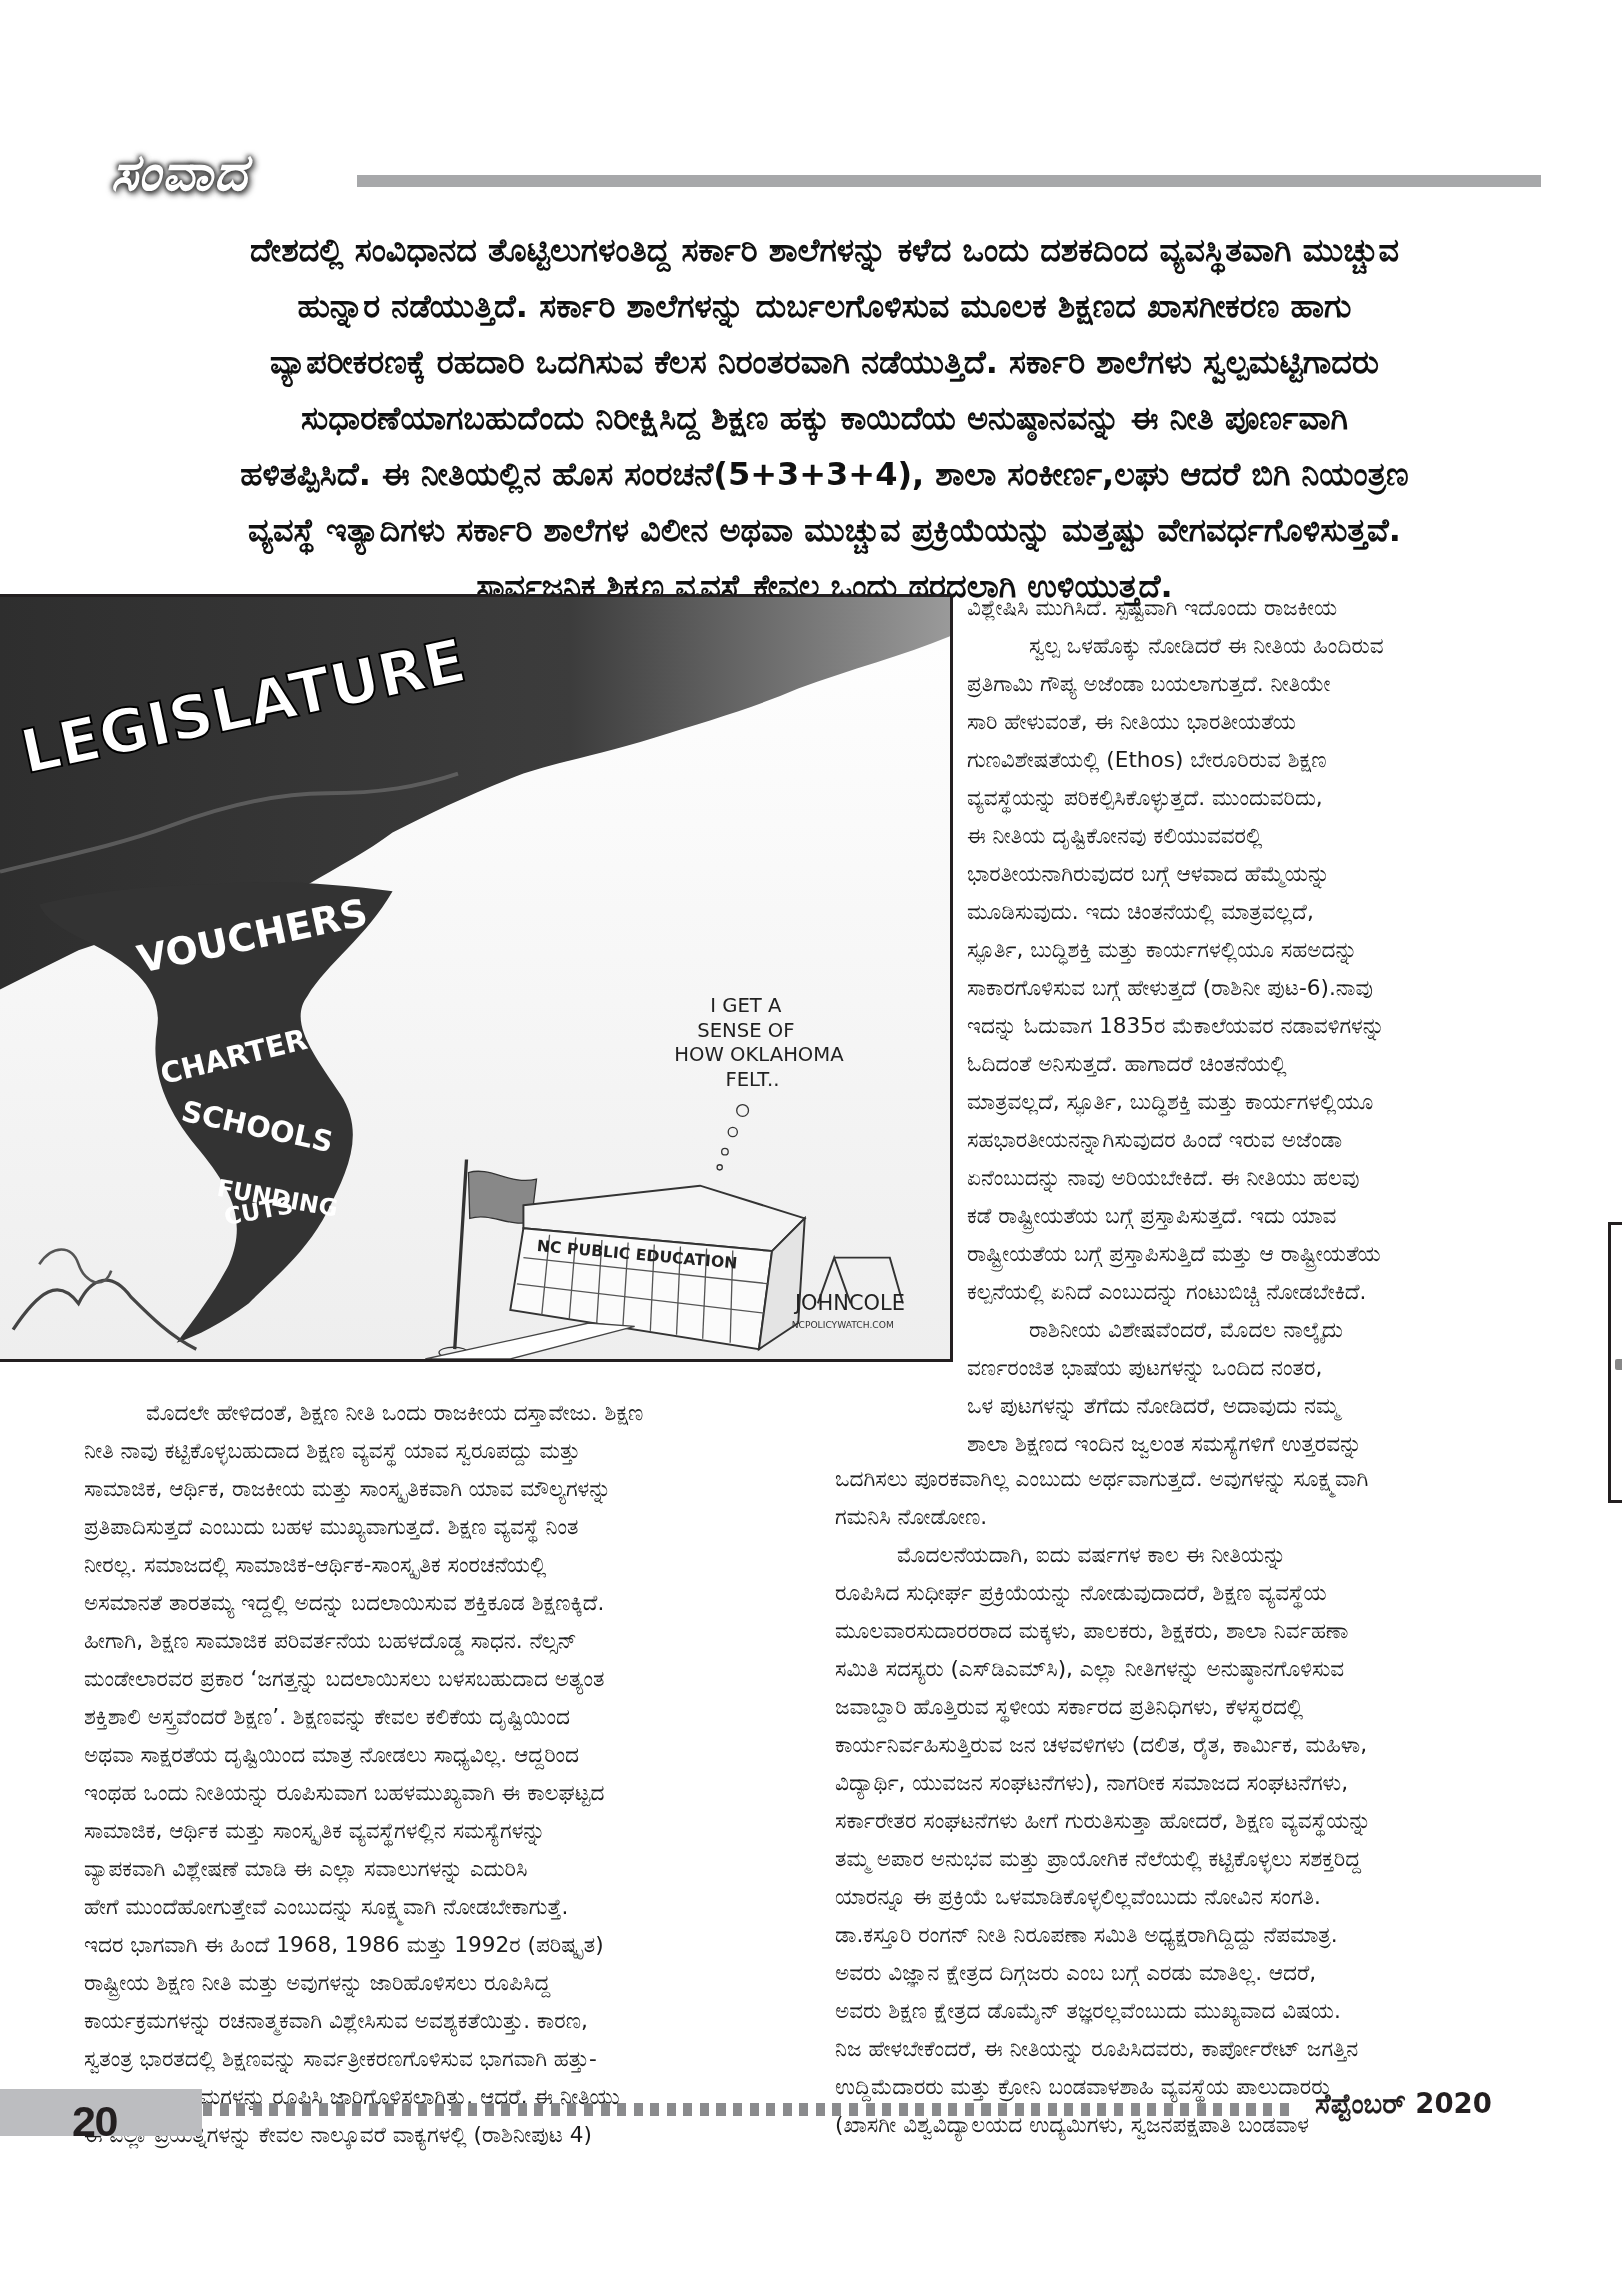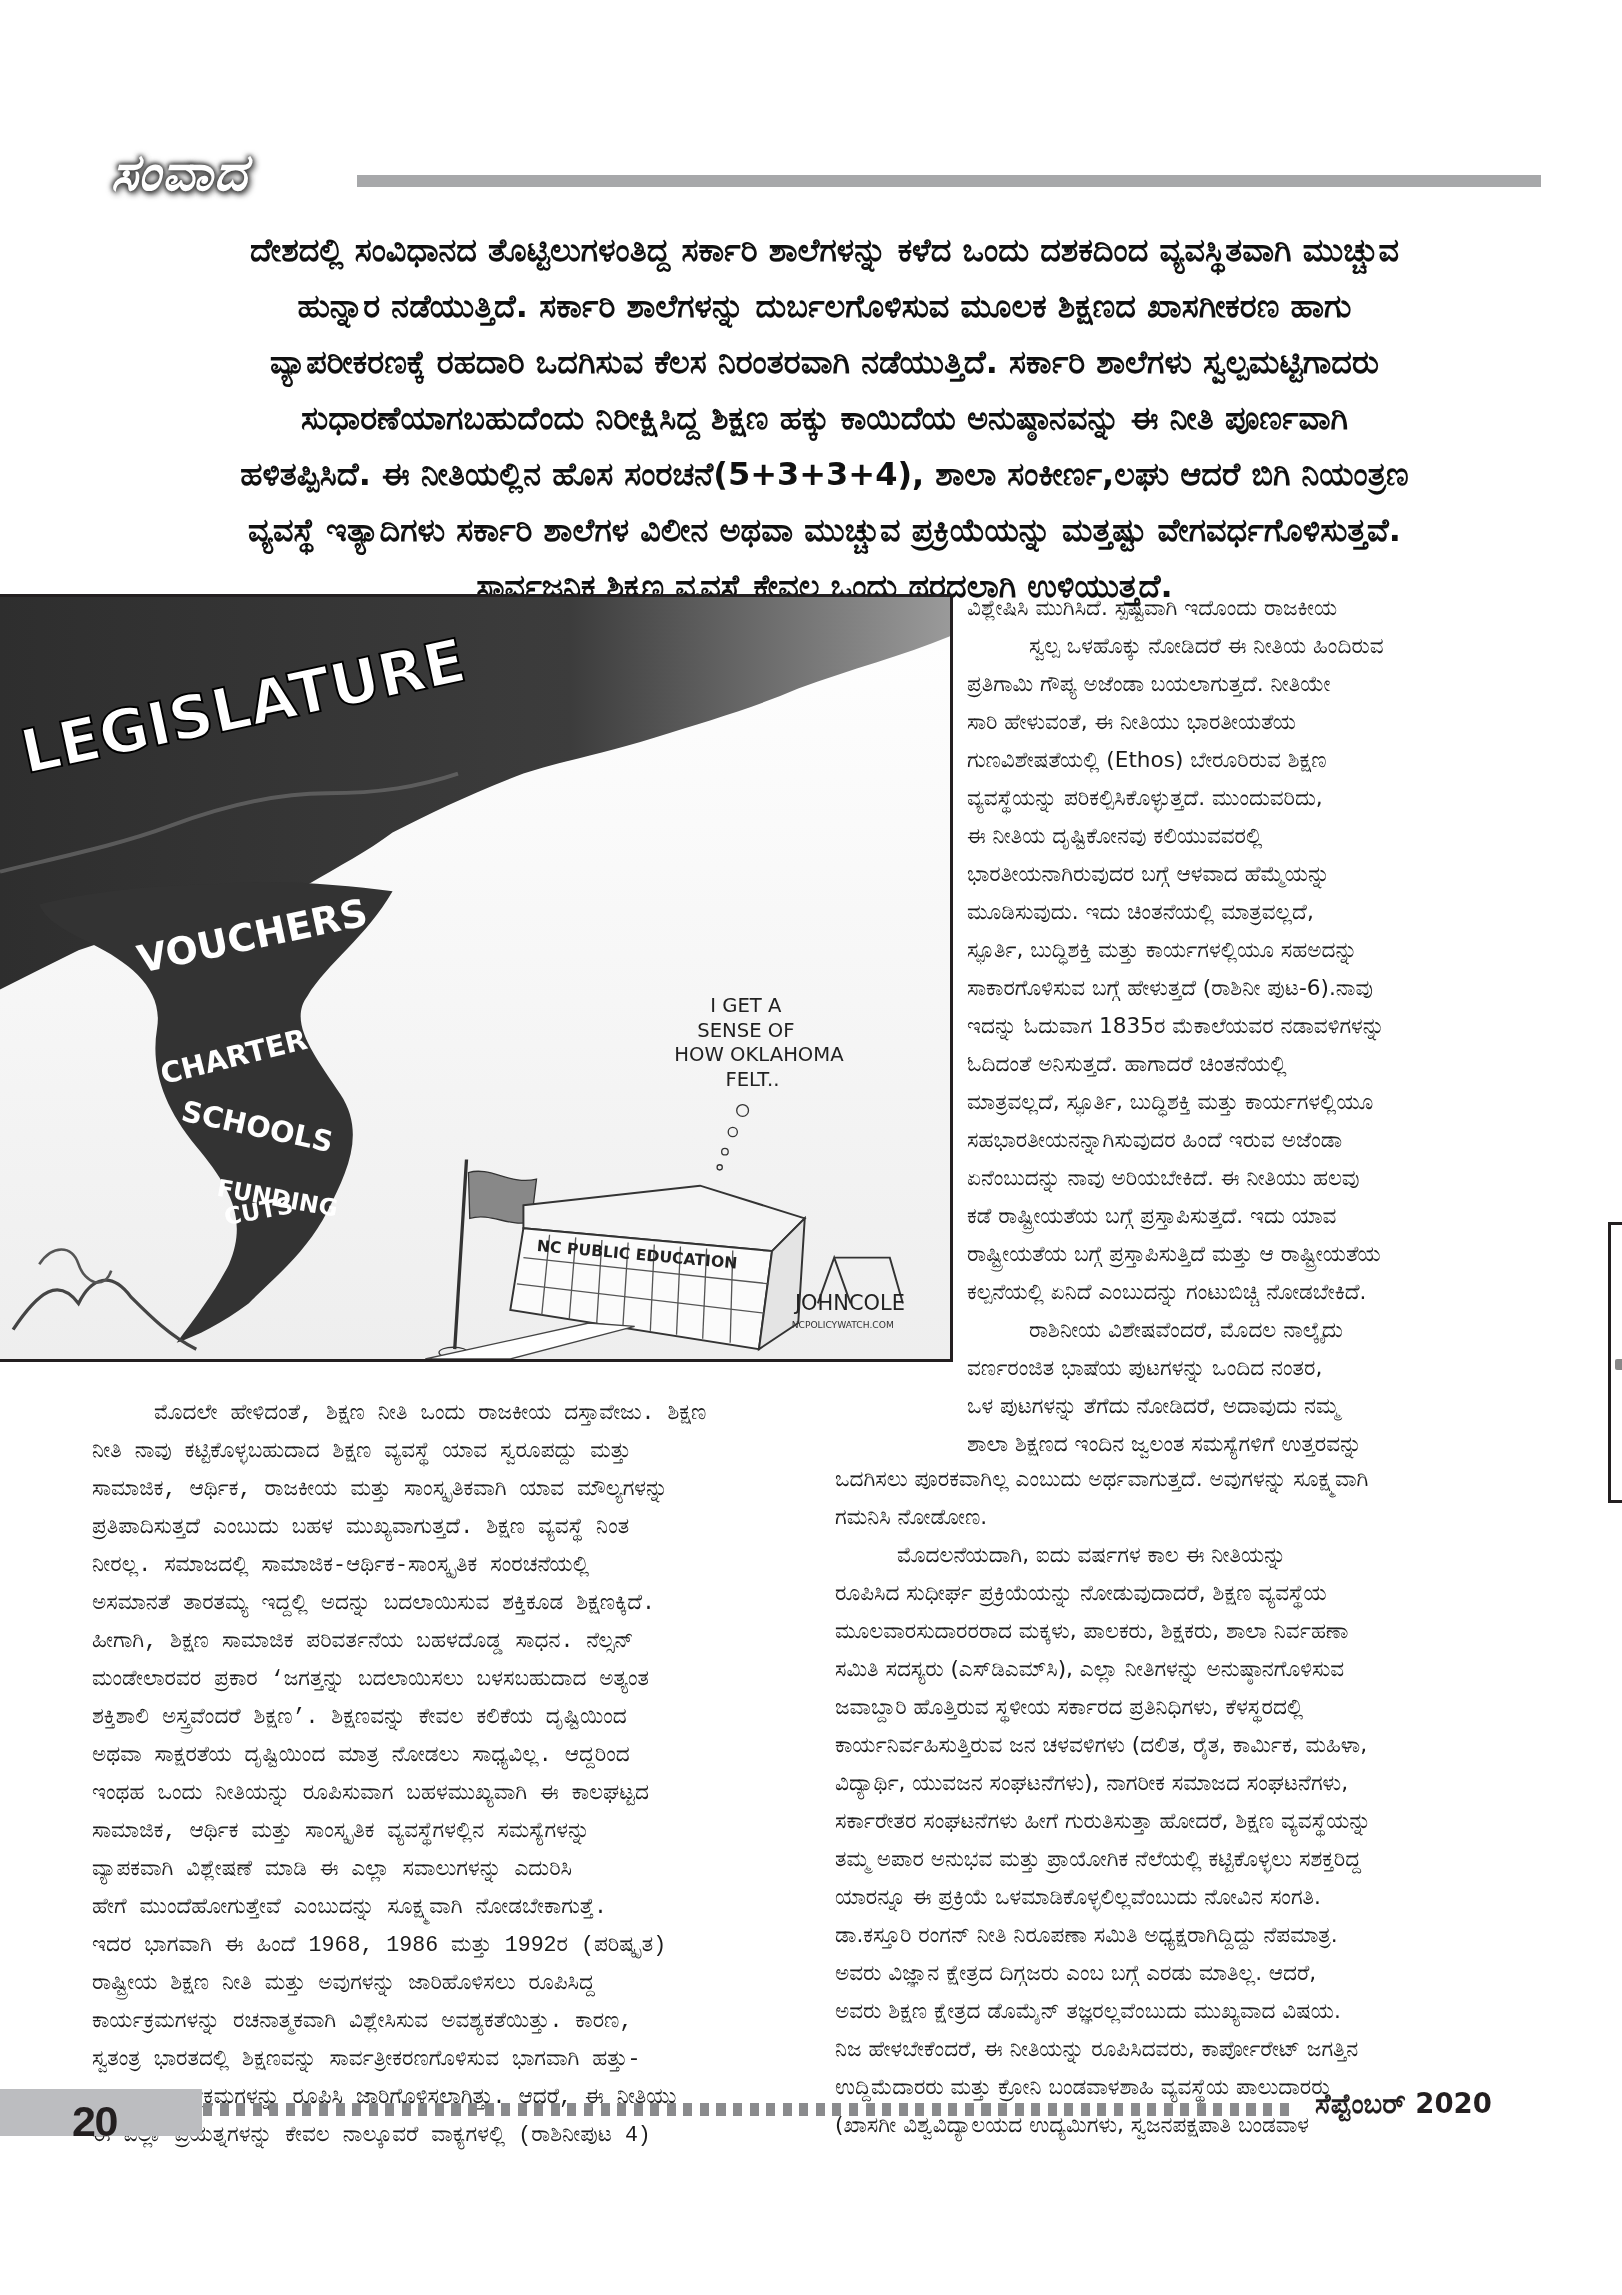--- a/index.html
+++ b/index.html
@@ -14,21 +14,21 @@
   #intro .line{font-size:32px;font-weight:bold;line-height:44px;white-space:nowrap;color:#111;margin-top:12px;}
   
   #cartoon{left:0;top:594px;width:950px;height:762px;border:3.9px solid #231f20;border-left:none;background:#fff;overflow:hidden;}
   #cartoon svg{width:100%;height:100%;display:block;}
   
   .col{font-size:21.6px;line-height:38px;color:#1c1c1c;}
   .col .ln{white-space:nowrap;display:block;height:38px;}
   .col .ind{padding-left:62px;}
   #right-top{left:967px;top:589px;width:602px;}
   #right-bottom{left:835px;top:1394px;width:733px;}
-  #left-bottom{left:92px;top:1394px;width:746px;font-family:Liberation Mono, monospace;}
+  #left-bottom{left:84px;top:1394px;width:746px;}
   
   #side-box{left:1608px;top:1222px;width:26px;height:275px;border:3.3px solid #231f20;border-right:none;background:#fff;}
   #side-box .dot{position:absolute;left:3.9px;top:134px;width:9.2px;height:10.5px;background:#555;border-radius:2px;opacity:.7;}
   
   #page-num-box{left:0;top:2089px;width:202px;height:47px;background:#bcbdc0;}
   #page-num{left:72px;top:2085px;font-size:43px;font-weight:bold;font-family:"Liberation Sans",sans-serif;color:#231f20;letter-spacing:-1.3px;margin-top:12px;}
   #footer-dots{left:203px;top:2103px;width:1093px;height:14.4px;display:flex;gap:0;}
   #footer-dots span{display:inline-block;width:9.2px;height:13px;background:#8a8b8d;margin-right:7.5px;}
   #footer-date{left:1315px;top:2087px;font-size:27.5px;font-weight:bold;color:#231f20;}
 </style>

